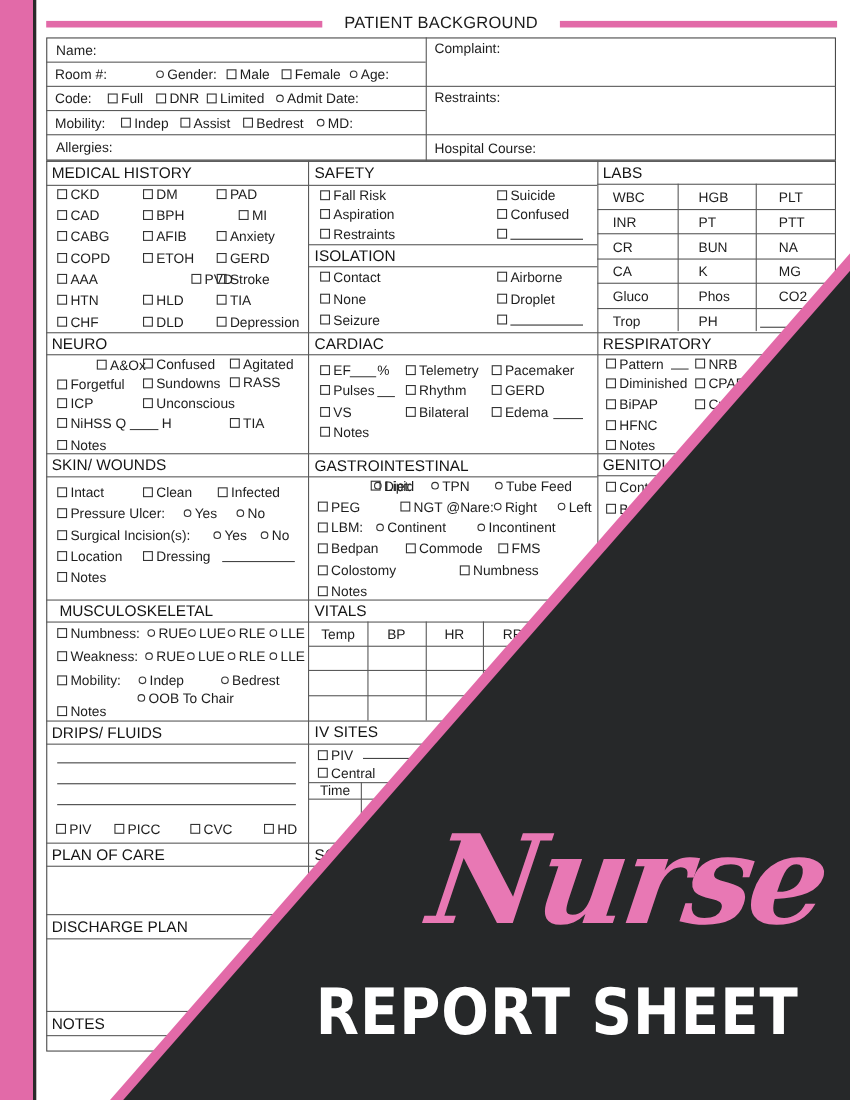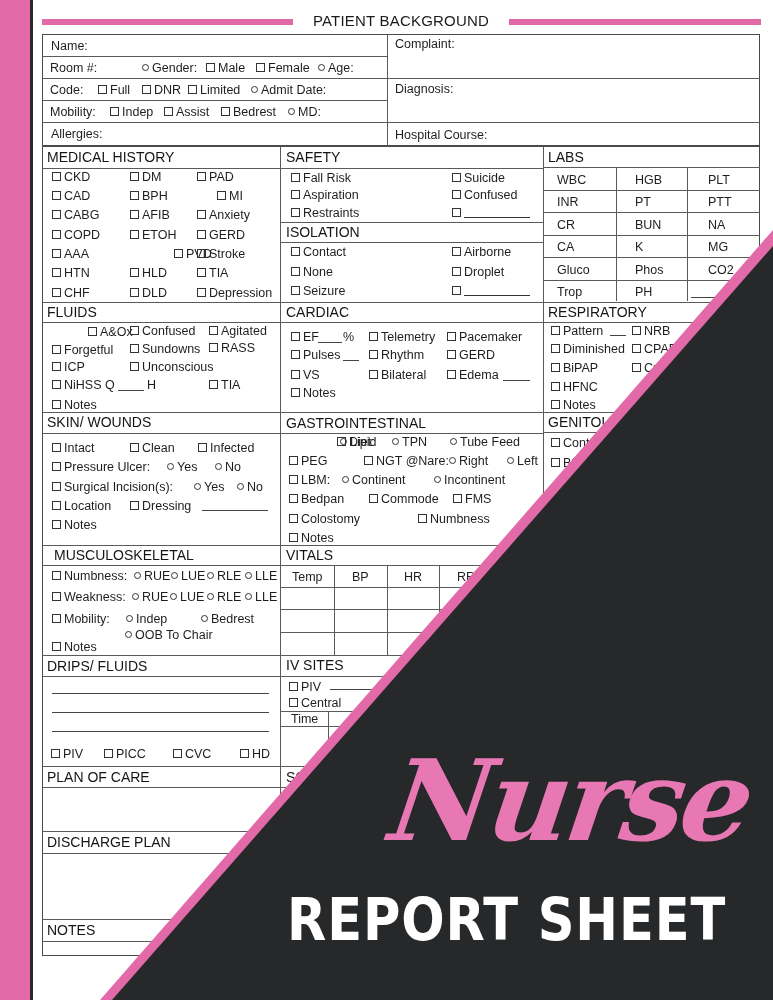--- a/index.html
+++ b/index.html
@@ -61,21 +61,21 @@
   <span class="lbl rd" style="left:251px;top:83px;">Admit Date:</span>
 
   <span class="lbl" style="left:50px;top:105px;">Mobility:</span>
   <span class="lbl cb" style="left:110px;top:105px;">Indep</span>
   <span class="lbl cb" style="left:164px;top:105px;">Assist</span>
   <span class="lbl cb" style="left:221px;top:105px;">Bedrest</span>
   <span class="lbl rd" style="left:288px;top:105px;">MD:</span>
 
   <span class="lbl" style="left:51px;top:127px;">Allergies:</span>
   <span class="lbl" style="left:395px;top:37px;">Complaint:</span>
-  <span class="lbl" style="left:395px;top:82px;">Diagnosis:</span>
+  <span class="lbl" style="left:395px;top:82px;">Restraints:</span>
   <span class="lbl" style="left:395px;top:128px;">Hospital Course:</span>
 </div>
 
 <div>
   <div class="box" style="left:42px;top:146px;width:718px;height:810px;"></div>
   <div class="vline" style="left:280px;top:146px;height:810px;"></div>
   <div class="vline" style="left:543px;top:146px;height:400px;"></div>
 </div>
 
 <div>
@@ -153,21 +153,21 @@
   <span class="lbl" style="left:635px;top:263px;">Phos</span>
   <span class="lbl" style="left:708px;top:263px;">CO2</span>
   <span class="lbl" style="left:557px;top:285px;">Trop</span>
   <span class="lbl" style="left:635px;top:285px;">PH</span>
   <div class="uline" style="left:691px;top:297px;width:40px;"></div>
 </div>
 
 <div class="hline" style="left:42px;top:302px;width:718px;"></div>
 
 <div>
-  <span class="sec" style="left:47px;top:304px;">FLUIDS</span>
+  <span class="sec" style="left:47px;top:304px;">NEURO</span>
   <div class="hline" style="left:42px;top:322px;width:238px;"></div>
   <span class="lbl cb" style="left:52px;top:325px;padding-left:36px;">A&amp;Ox</span>
   <span class="lbl cb" style="left:130px;top:324px;">Confused</span>
   <span class="lbl cb" style="left:209px;top:324px;">Agitated</span>
   <span class="lbl cb" style="left:52px;top:343px;">Forgetful</span>
   <span class="lbl cb" style="left:130px;top:342px;">Sundowns</span>
   <span class="lbl cb" style="left:209px;top:341px;">RASS</span>
   <span class="lbl cb" style="left:52px;top:360px;">ICP</span>
   <span class="lbl cb" style="left:130px;top:360px;">Unconscious</span>
   <span class="lbl cb" style="left:52px;top:378px;">NiHSS Q</span>

